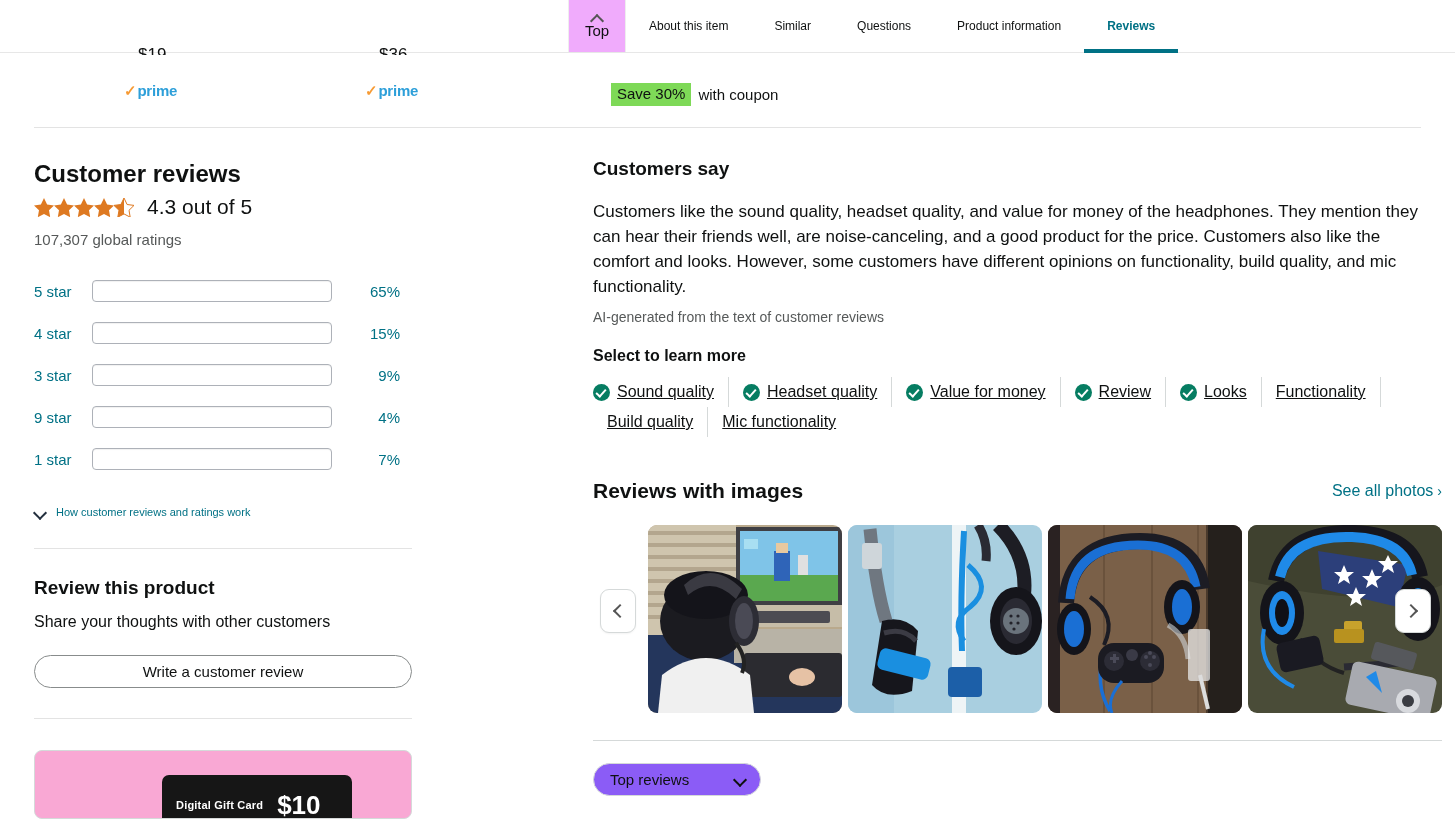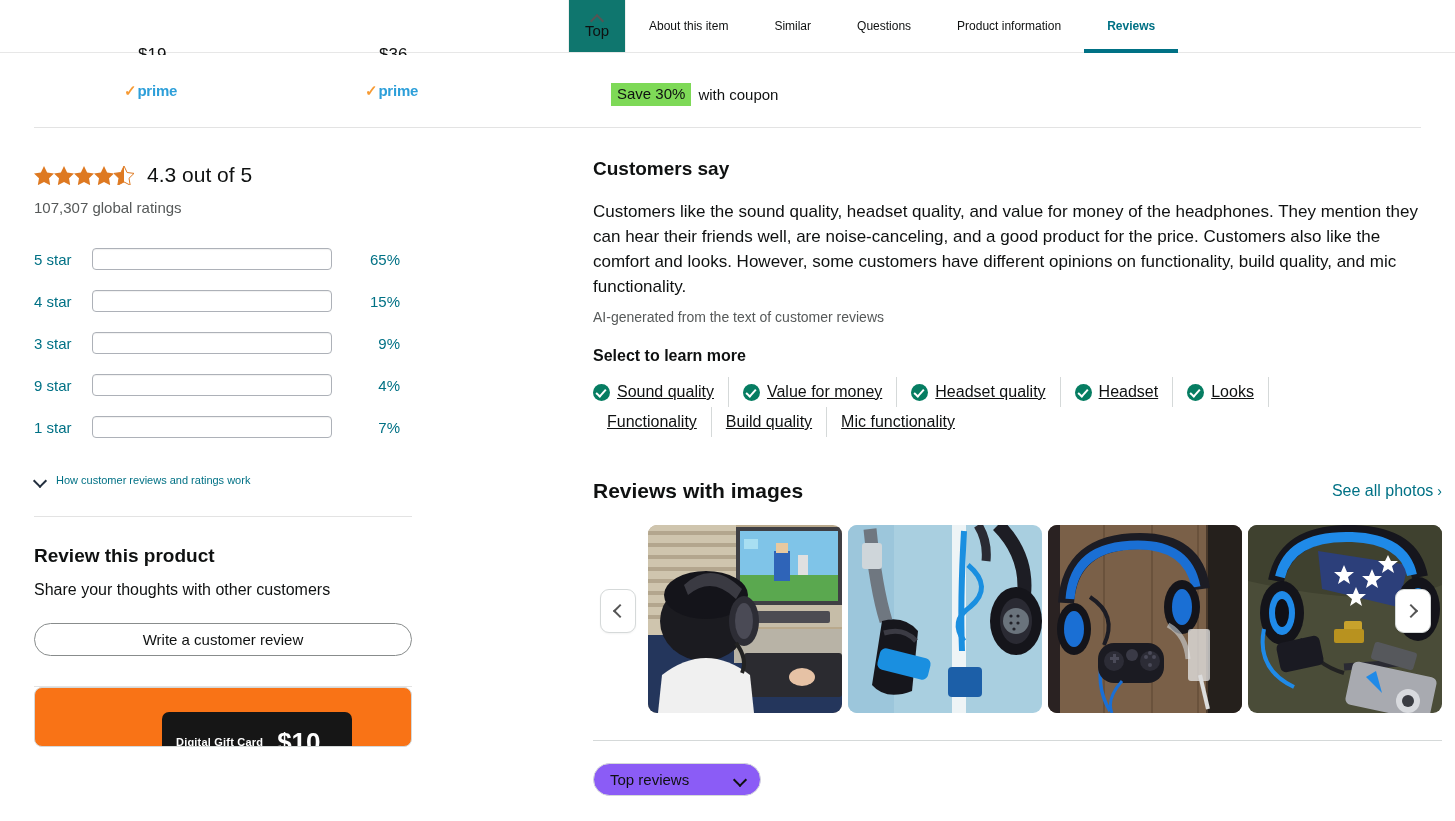--- a/index.html
+++ b/index.html
@@ -18,21 +18,21 @@
     height: 53px;
     width: 1455px;
     background: #fff;
     border-bottom: 1px solid #e7e7e7;
     display: flex;
     align-items: stretch;
     padding-left: 568px;
   }
   .top-btn {
     width: 58px;
-    background: #0f766e;
+    background: #f0abfc;
     border-left: 1px solid #eee;
     border-right: 1px solid #eee;
     display: flex; flex-direction: column;
     align-items: center; justify-content: center;
     gap: 1px;
     font-size: 15px; color: #0f1111;
     cursor: pointer;
   }
   .top-btn .chev {
     display: block; width: 11px; height: 7px;
@@ -175,26 +175,27 @@
     margin-top: 24px;
     width: 378px; height: 33px;
     border: 1px solid #888c8c;
     border-radius: 18px;
     background: #fff;
     font-size: 15px; color: #0f1111;
     font-family: "Liberation Sans", sans-serif;
     cursor: pointer;
   }
   .giftcard-box {
-    width: 378px; height: 60px;
+    margin-top: 31px;
+    width: 378px; height: 69px;
     border: 1px solid #d5d9d9;
     border-radius: 8px;
     overflow: hidden;
     position: relative;
-    background: #f97316;
+    background: #f9a8d4;
   }
   .giftcard-inner {
     position: absolute; left: 127px; top: 24px;
     width: 190px; height: 60px;
     background: #161616; border-radius: 7px;
     display: flex; align-items: center; gap: 14px;
     padding: 0 14px;
     color: #fff;
   }
   .gc-label { font-size: 11px; font-weight: bold; letter-spacing: 0.2px; }
@@ -353,20 +354,21 @@
   <div class="ghost-prime">prime</div>
   <div class="coupon-row">
     <span class="coupon-badge">Save 30%</span>
     <span class="coupon-text">with coupon</span>
   </div>
 </div>
 
 <div class="main">
 
   <div class="left-col">
+    <h2 class="section-title">Customer reviews</h2>
 
     <div class="rating-row">
       <span class="stars">
         <svg width="100" height="19" viewBox="0 0 100 19" aria-hidden="true">
           <defs>
             <symbol id="st" viewBox="0 0 20 19">
               <polygon points="10,0 13.1,6.5 20,7.4 15,12.3 16.2,19.2 10,15.9 3.8,19.2 5,12.3 0,7.4 6.9,6.5"></polygon>
             </symbol>
             <linearGradient id="halfg" x1="0" x2="1" y1="0" y2="0">
               <stop offset="50%" stop-color="#de7921"></stop>
@@ -442,29 +444,29 @@
     <div class="ai-note">AI-generated from the text of customer reviews</div>
 
     <h4 class="learn-more">Select to learn more</h4>
     <div class="topics">
       <div class="topic">
         <span class="check-circle"></span>
         <span class="topic-label">Sound quality</span>
       </div>
       <div class="topic">
         <span class="check-circle"></span>
-        <span class="topic-label">Value for money</span>
+        <span class="topic-label">Headset quality</span>
       </div>
       <div class="topic">
         <span class="check-circle"></span>
-        <span class="topic-label">Headset quality</span>
+        <span class="topic-label">Value for money</span>
       </div>
       <div class="topic">
         <span class="check-circle"></span>
-        <span class="topic-label">Headset</span>
+        <span class="topic-label">Review</span>
       </div>
       <div class="topic">
         <span class="check-circle"></span>
         <span class="topic-label">Looks</span>
       </div>
       <div class="topic">
         <span class="topic-label">Functionality</span>
       </div>
       <div class="topic">
         <span class="topic-label">Build quality</span>

